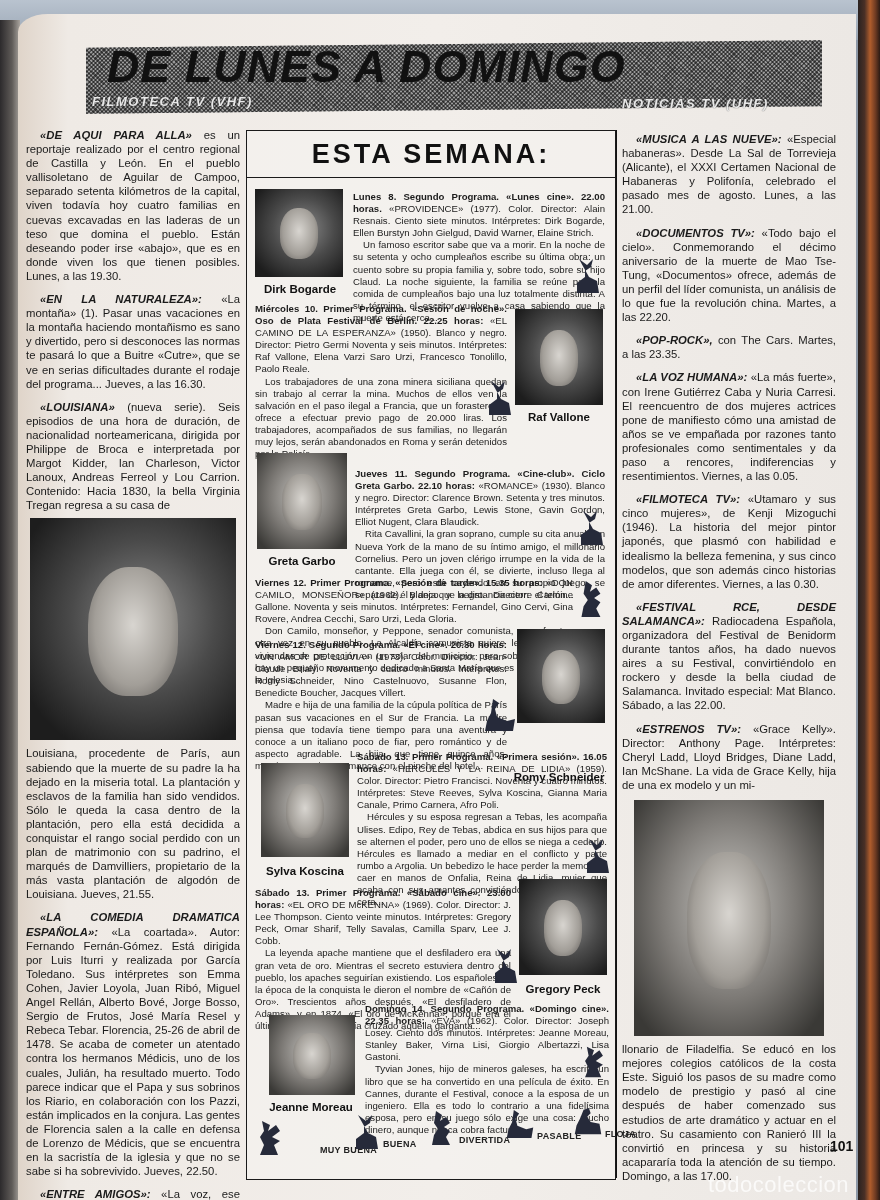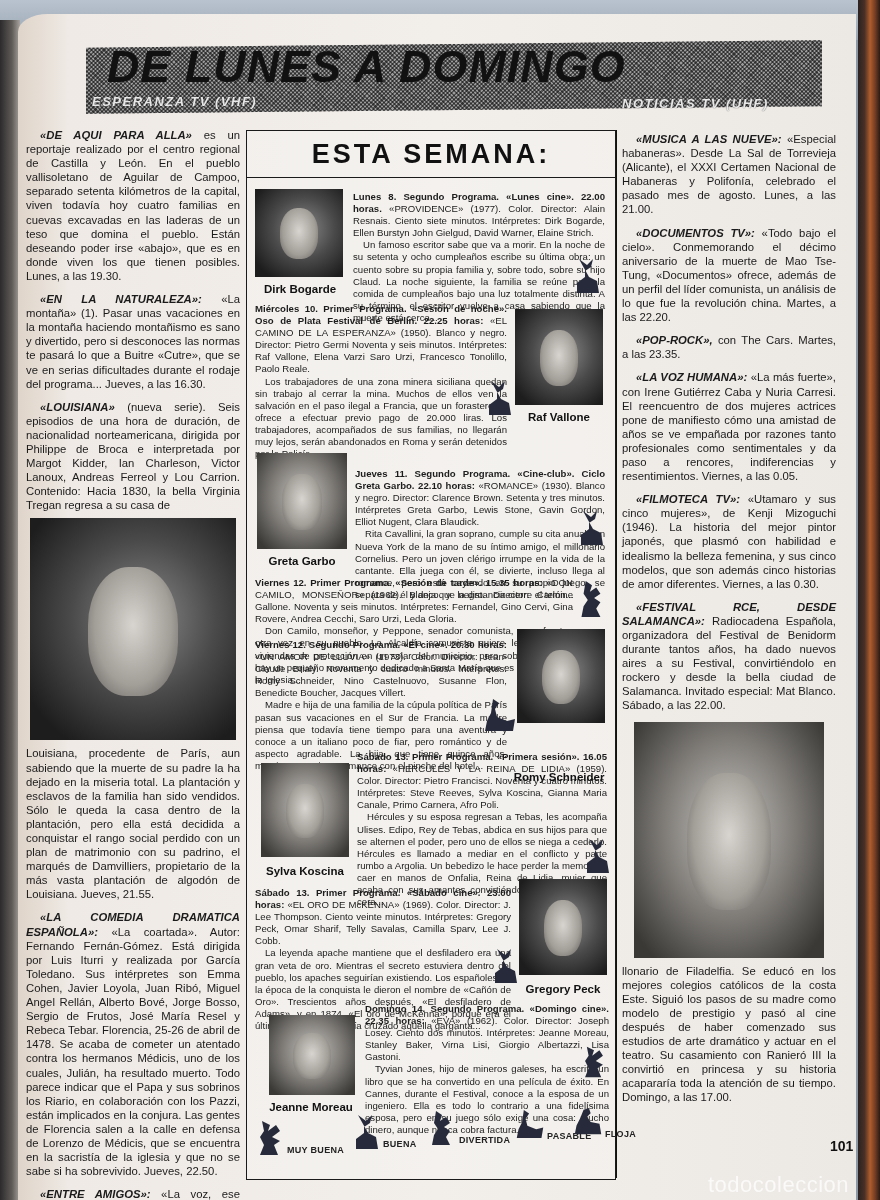--- a/index.html
+++ b/index.html
@@ -87,21 +87,21 @@
 <body>
 
 <div class="bg-top"></div>
 <div class="bg-left-shadow"></div>
 <div class="bg-right"></div>
 
 <div class="page"></div>
 
 <div class="banner"></div>
 <div class="banner-title">DE LUNES A DOMINGO</div>
-<div class="banner-sub left">ESPERANZA TV (VHF)</div>
+<div class="banner-sub left">FILMOTECA TV (VHF)</div>
 <div class="banner-sub right">NOTICIAS TV (UHF)</div>
 
 <div class="col col-left">
   <p><span class="t">«DE AQUI PARA ALLA»</span><span> es un reportaje realizado por el centro regional de Castilla y León. En el pueblo vallisoletano de Aguilar de Campoo, separado setenta kilómetros de la capital, viven todavía hoy cuatro familias en cuevas excavadas en las laderas de un teso que domina el pueblo. Están deseando poder irse «abajo», que es en donde viven los que tienen posibles. Lunes, a las 19.30.</span></p>
   <p><span class="t">«EN LA NATURALEZA»:</span><span> «La montaña» (1). Pasar unas vacaciones en la montaña haciendo montañismo es sano y divertido, pero si desconoces las normas te pasará lo que a Buitre «Cutre», que se ve en serias dificultades durante el rodaje del programa... Jueves, a las 16.30.</span></p>
   <p style="margin-bottom:6px"><span class="t">«LOUISIANA»</span><span> (nueva serie). Seis episodios de una hora de duración, de nacionalidad norteamericana, dirigida por Philippe de Broca e interpretada por Margot Kidder, Ian Charleson, Victor Lanoux, Andreas Ferreol y Lou Carrion. Contenido: Hacia 1830, la bella Virginia Tregan regresa a su casa de</span></p>
   <div class="photo" style="width:206px;height:222px;margin:0 0 6px 4px;">
     <div class="face"></div>
   </div>
   <p style="text-indent:0"><span>Louisiana, procedente de París, aun sabiendo que la muerte de su padre la ha dejado en la miseria total. La plantación y esclavos de la familia han sido vendidos. Sólo le queda la casa dentro de la plantación, pero ella está decidida a conquistar el rango social perdido con un plan de matrimonio con su padrino, el marqués de Damvilliers, propietario de la más vasta plantación de algodón de Louisiana. Jueves, 21.55.</span></p>
@@ -215,39 +215,39 @@
     <span class="h">Domingo 14. Segundo Programa. «Domingo cine». 22.35 horas:</span><span> «EVA» (1962). Color. Director: Joseph Losey. Ciento dos minutos. Intérpretes: Jeanne Moreau, Stanley Baker, Virna Lisi, Giorgio Albertazzi, Lisa Gastoni.</span>
     <span class="ind">Tyvian Jones, hijo de mineros galeses, ha escrito un libro que se ha convertido en una película de éxito. En Cannes, durante el Festival, conoce a la esposa de un ingeniero. Ella es todo lo contrario a una fidelísima esposa, pero en su juego sólo exige una cosa: mucho dinero, aunque nunca cobra factura...</span>
   </div>
   <div class="rating-icon" style="left:334px;top:914px;width:26px;height:34px;">
     <svg viewBox="0 0 28 38">
         <path d="M6 2 L14 6 L12 12 L20 6 L24 12 L16 18 L24 22 L18 26 L22 36 L4 36 L8 26 L4 18 L8 12 Z" fill="#262a3a"></path>
       </svg>
   </div>
 
   <div class="legend">
-    <div class="legend-item" style="left:0;top:6px;">
+    <div class="legend-item" style="left:0;top:6px;gap:33px;">
       <svg viewBox="0 0 28 38">
           <path d="M6 2 L14 6 L12 12 L20 6 L24 12 L16 18 L24 22 L18 26 L22 36 L4 36 L8 26 L4 18 L8 12 Z" fill="#262a3a"></path>
         </svg>
       <span class="legend-label">MUY BUENA</span>
     </div>
     <div class="legend-item" style="left:96px;top:0;align-items:flex-end;">
       <svg viewBox="0 0 28 38">
           <path d="M6 2 L14 8 L20 2 L18 10 L12 14 L12 20 L4 26 L4 36 L26 36 L24 24 L16 20 Z" fill="#262a3a"></path>
         </svg>
       <span class="legend-label">BUENA</span>
     </div>
     <div class="legend-item" style="left:172px;top:-4px;text-align:center;">
       <svg viewBox="0 0 28 38">
           <path d="M8 2 L14 6 L12 12 L18 8 L22 14 L16 18 L22 22 L18 28 L22 36 L4 36 L6 26 L10 20 L6 14 Z" fill="#262a3a"></path>
         </svg>
       <span class="legend-label">DIVERTIDA</span>
     </div>
-    <div class="legend-item" style="left:260px;top:-8px;">
+    <div class="legend-item" style="left:250px;top:-8px;">
       <svg viewBox="0 0 34 36">
           <path d="M10 2 L16 6 L12 12 L14 20 L24 24 L32 22 L30 34 L2 34 L4 24 L8 16 Z" fill="#262a3a"></path>
         </svg>
       <span class="legend-label">PASABLE</span>
     </div>
     <div class="legend-item" style="left:318px;top:-10px;">
       <svg viewBox="0 0 34 36">
           <path d="M12 4 L18 2 L20 8 L16 12 L20 18 L30 20 L32 32 L2 32 L4 22 L8 14 Z" fill="#262a3a"></path>
         </svg>
       <span class="legend-label">FLOJA</span>
@@ -257,20 +257,21 @@
 
 <div class="divider-v" style="left:616px;top:130px;width:1px;height:1048px;"></div>
 
 <div class="col col-right">
   <p><span class="t">«MUSICA A LAS NUEVE»:</span><span> «Especial habaneras». Desde La Sal de Torrevieja (Alicante), el XXXI Certamen Nacional de Habaneras y Polifonía, celebrado el pasado mes de agosto. Lunes, a las 21.00.</span></p>
   <p><span class="t">«DOCUMENTOS TV»:</span><span> «Todo bajo el cielo». Conmemorando el décimo aniversario de la muerte de Mao Tse-Tung, «Documentos» ofrece, además de un perfil del líder comunista, un análisis de lo que fue la revolución china. Martes, a las 22.20.</span></p>
   <p><span class="t">«POP-ROCK»,</span><span> con The Cars. Martes, a las 23.35.</span></p>
   <p><span class="t">«LA VOZ HUMANA»:</span><span> «La más fuerte», con Irene Gutiérrez Caba y Nuria Carresi. El reencuentro de dos mujeres actrices pone de manifiesto cómo una amistad de años se ve empañada por razones tanto profesionales como sentimentales y da paso a rencores, indiferencias y resentimientos. Viernes, a las 0.05.</span></p>
   <p><span class="t">«FILMOTECA TV»:</span><span> «Utamaro y sus cinco mujeres», de Kenji Mizoguchi (1946). La historia del mejor pintor japonés, que plasmó con habilidad e idealismo la belleza femenina, y sus cinco modelos, que son además cinco historias de amor diferentes. Viernes, a las 0.30.</span></p>
   <p><span class="t">«FESTIVAL RCE, DESDE SALAMANCA»:</span><span> Radiocadena Española, organizadora del Festival de Benidorm durante tantos años, ha dado nuevos aires a su Festival, convirtiéndolo en rockero y desde la bella ciudad de Salamanca. Invitado especial: Mat Blanco. Sábado, a las 22.00.</span></p>
+  <p style="margin-bottom:8px"><span class="t">«ESTRENOS TV»:</span><span> «Grace Kelly». Director: Anthony Page. Intérpretes: Cheryl Ladd, Lloyd Bridges, Diane Ladd, Ian McShane. La vida de Grace Kelly, hija de una ex modelo y un mi-</span></p>
   <div class="photo light" style="width:190px;height:236px;margin:0 0 6px 12px;">
     <div class="face"></div>
   </div>
   <p style="text-indent:0"><span>llonario de Filadelfia. Se educó en los mejores colegios católicos de la costa Este. Siguió los pasos de su madre como modelo de prestigio y pasó al cine después de haber comenzado sus estudios de arte dramático y actuar en el teatro. Su casamiento con Ranieró III la convirtió en princesa y su historia acapararía toda la atención de su tiempo. Domingo, a las 17.00.</span></p>
 </div>
 
 <div class="page-num">101</div>
 <div class="watermark">todocoleccion</div>
 
 </body></html>

